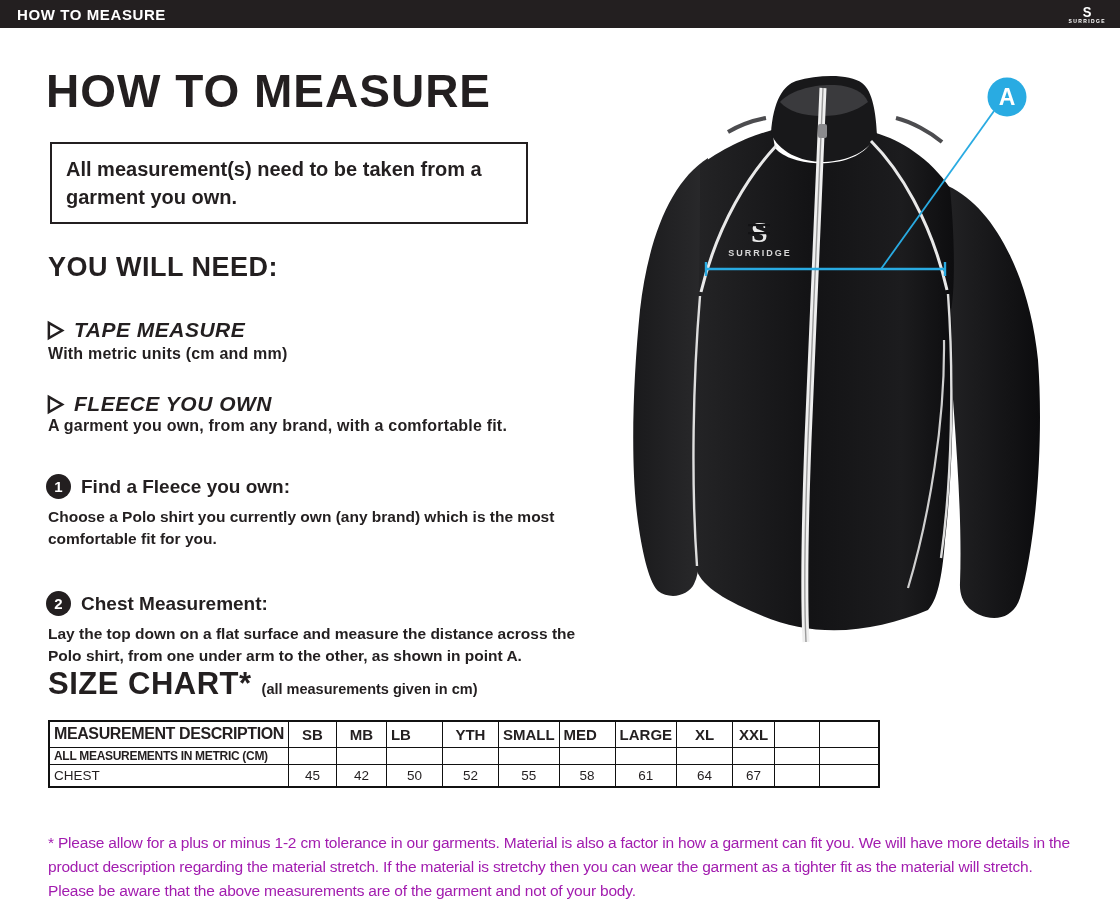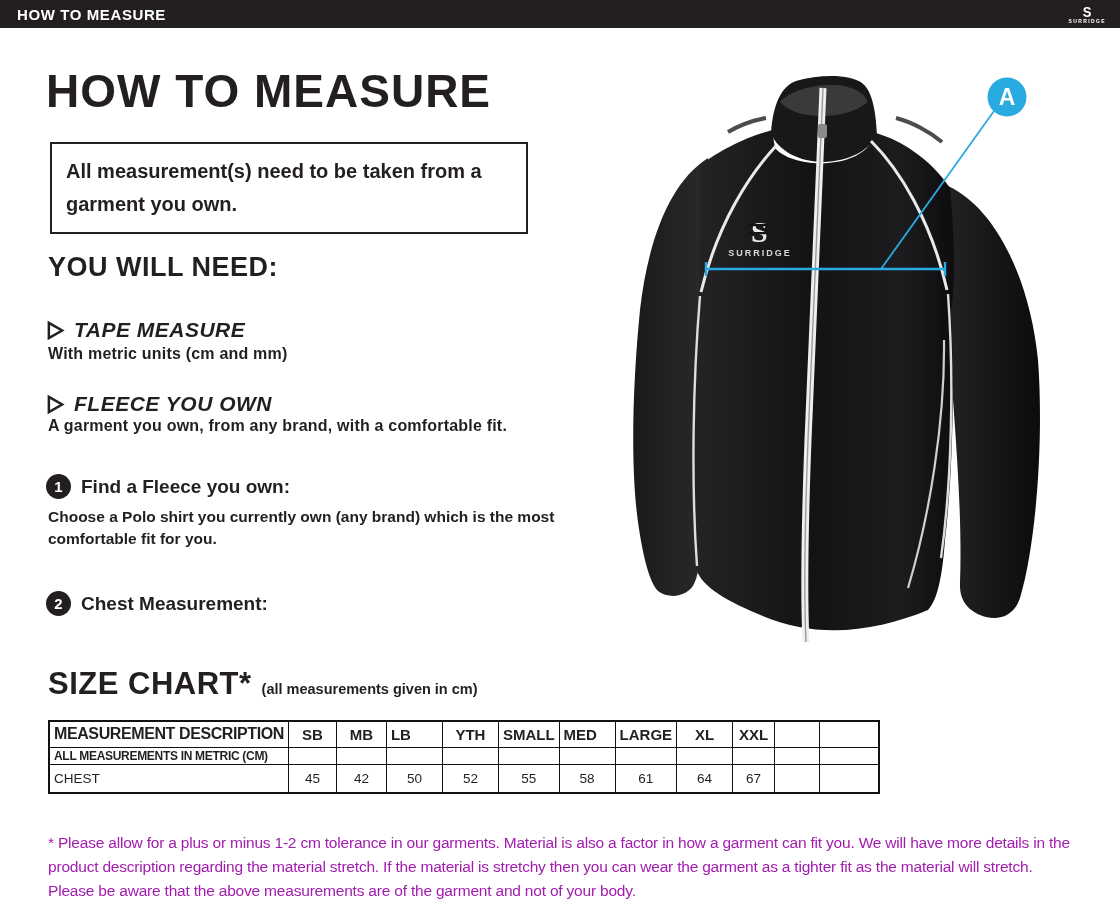--- a/index.html
+++ b/index.html
@@ -11,21 +11,21 @@
           display:flex;align-items:center;justify-content:space-between;box-sizing:border-box;
           padding:0 14px 0 17px;}
   .topbar-title{color:#fff;font-size:15px;font-weight:bold;letter-spacing:.6px;}
   .brand-mini{display:flex;flex-direction:column;align-items:center;line-height:1;color:#fff;}
   .brand-mini .s-glyph{font-size:13px;font-weight:bold;letter-spacing:0;transform:scaleY(1.15);}
   .brand-mini .brand-word{font-size:5px;font-weight:bold;letter-spacing:1.4px;margin-top:1px;}
 
   
   .h1{position:absolute;left:46px;top:64px;font-size:46px;font-weight:bold;letter-spacing:1px;}
   .notice{position:absolute;left:50px;top:142px;width:446px;border:2px solid #231f20;
-          padding:11px 14px;font-size:20px;font-weight:bold;line-height:33px;}
+          padding:11px 14px;font-size:20px;font-weight:bold;line-height:28px;}
   .h2-need{position:absolute;left:48px;top:252px;font-size:27px;font-weight:bold;letter-spacing:.5px;}
 
   .need-item{position:absolute;left:46px;display:flex;align-items:center;gap:9px;font-style:italic;}
   .need-item .lbl{font-size:21px;font-weight:bold;letter-spacing:.5px;}
   .need-desc{position:absolute;left:48px;font-size:16px;font-weight:bold;letter-spacing:.2px;}
 
   .step-head{position:absolute;left:46px;display:flex;align-items:center;gap:10px;}
   .step-num{width:25px;height:25px;border-radius:50%;background:#231f20;color:#fff;
             display:flex;align-items:center;justify-content:center;font-size:15px;font-weight:bold;flex:0 0 auto;}
   .step-title{font-size:19px;font-weight:bold;}
@@ -36,21 +36,21 @@
   .size-sub{font-size:14.5px;font-weight:bold;}
 
   
   #size-table{position:absolute;left:48px;top:720px;border-collapse:collapse;table-layout:fixed;
               border:2px solid #111;}
   #size-table th,#size-table td{border:1px solid #111;box-sizing:border-box;overflow:hidden;
               white-space:nowrap;padding:0 4px;}
   #size-table thead th{height:26px;font-size:15px;font-weight:bold;}
   #size-table thead th.desc{font-size:16px;letter-spacing:-.4px;}
   #size-table tr.metric-row td{height:17px;font-size:12px;font-weight:bold;letter-spacing:-.3px;}
-  #size-table tr.value-row td{height:29px;font-size:13.5px;font-weight:normal;}
+  #size-table tr.value-row td{height:23px;font-size:13.5px;font-weight:normal;}
 
   .footnote{position:absolute;left:48px;top:831px;width:1024px;font-size:15.5px;line-height:24px;
             color:#a21caf;letter-spacing:-.2px;}
 
   
   .jacket-wrap{position:absolute;left:600px;top:40px;width:520px;height:660px;}
 </style>
 </head>
 <body>
 
@@ -89,20 +89,21 @@
   <div class="step-head" style="top:474px">
     <span class="step-num">1</span>
     <span class="step-title">Find a Fleece you own:</span>
   </div>
   <div class="step-body" style="top:506px">Choose a Polo shirt you currently own (any brand) which is the most comfortable fit for you.</div>
 
   <div class="step-head" style="top:591px">
     <span class="step-num">2</span>
     <span class="step-title">Chest Measurement:</span>
   </div>
+  <div class="step-body" style="top:623px">Lay the top down on a flat surface and measure the distance across the Polo shirt, from one under arm to the other, as shown in point A.</div>
 
   <div class="size-row">
     <span class="size-h">SIZE CHART*</span>
     <span class="size-sub">(all measurements given in cm)</span>
   </div>
 
   <table id="size-table">
       <thead>
         <tr>
           <th class="desc" style="width: 237px; text-align: left;">MEASUREMENT DESCRIPTION</th>

